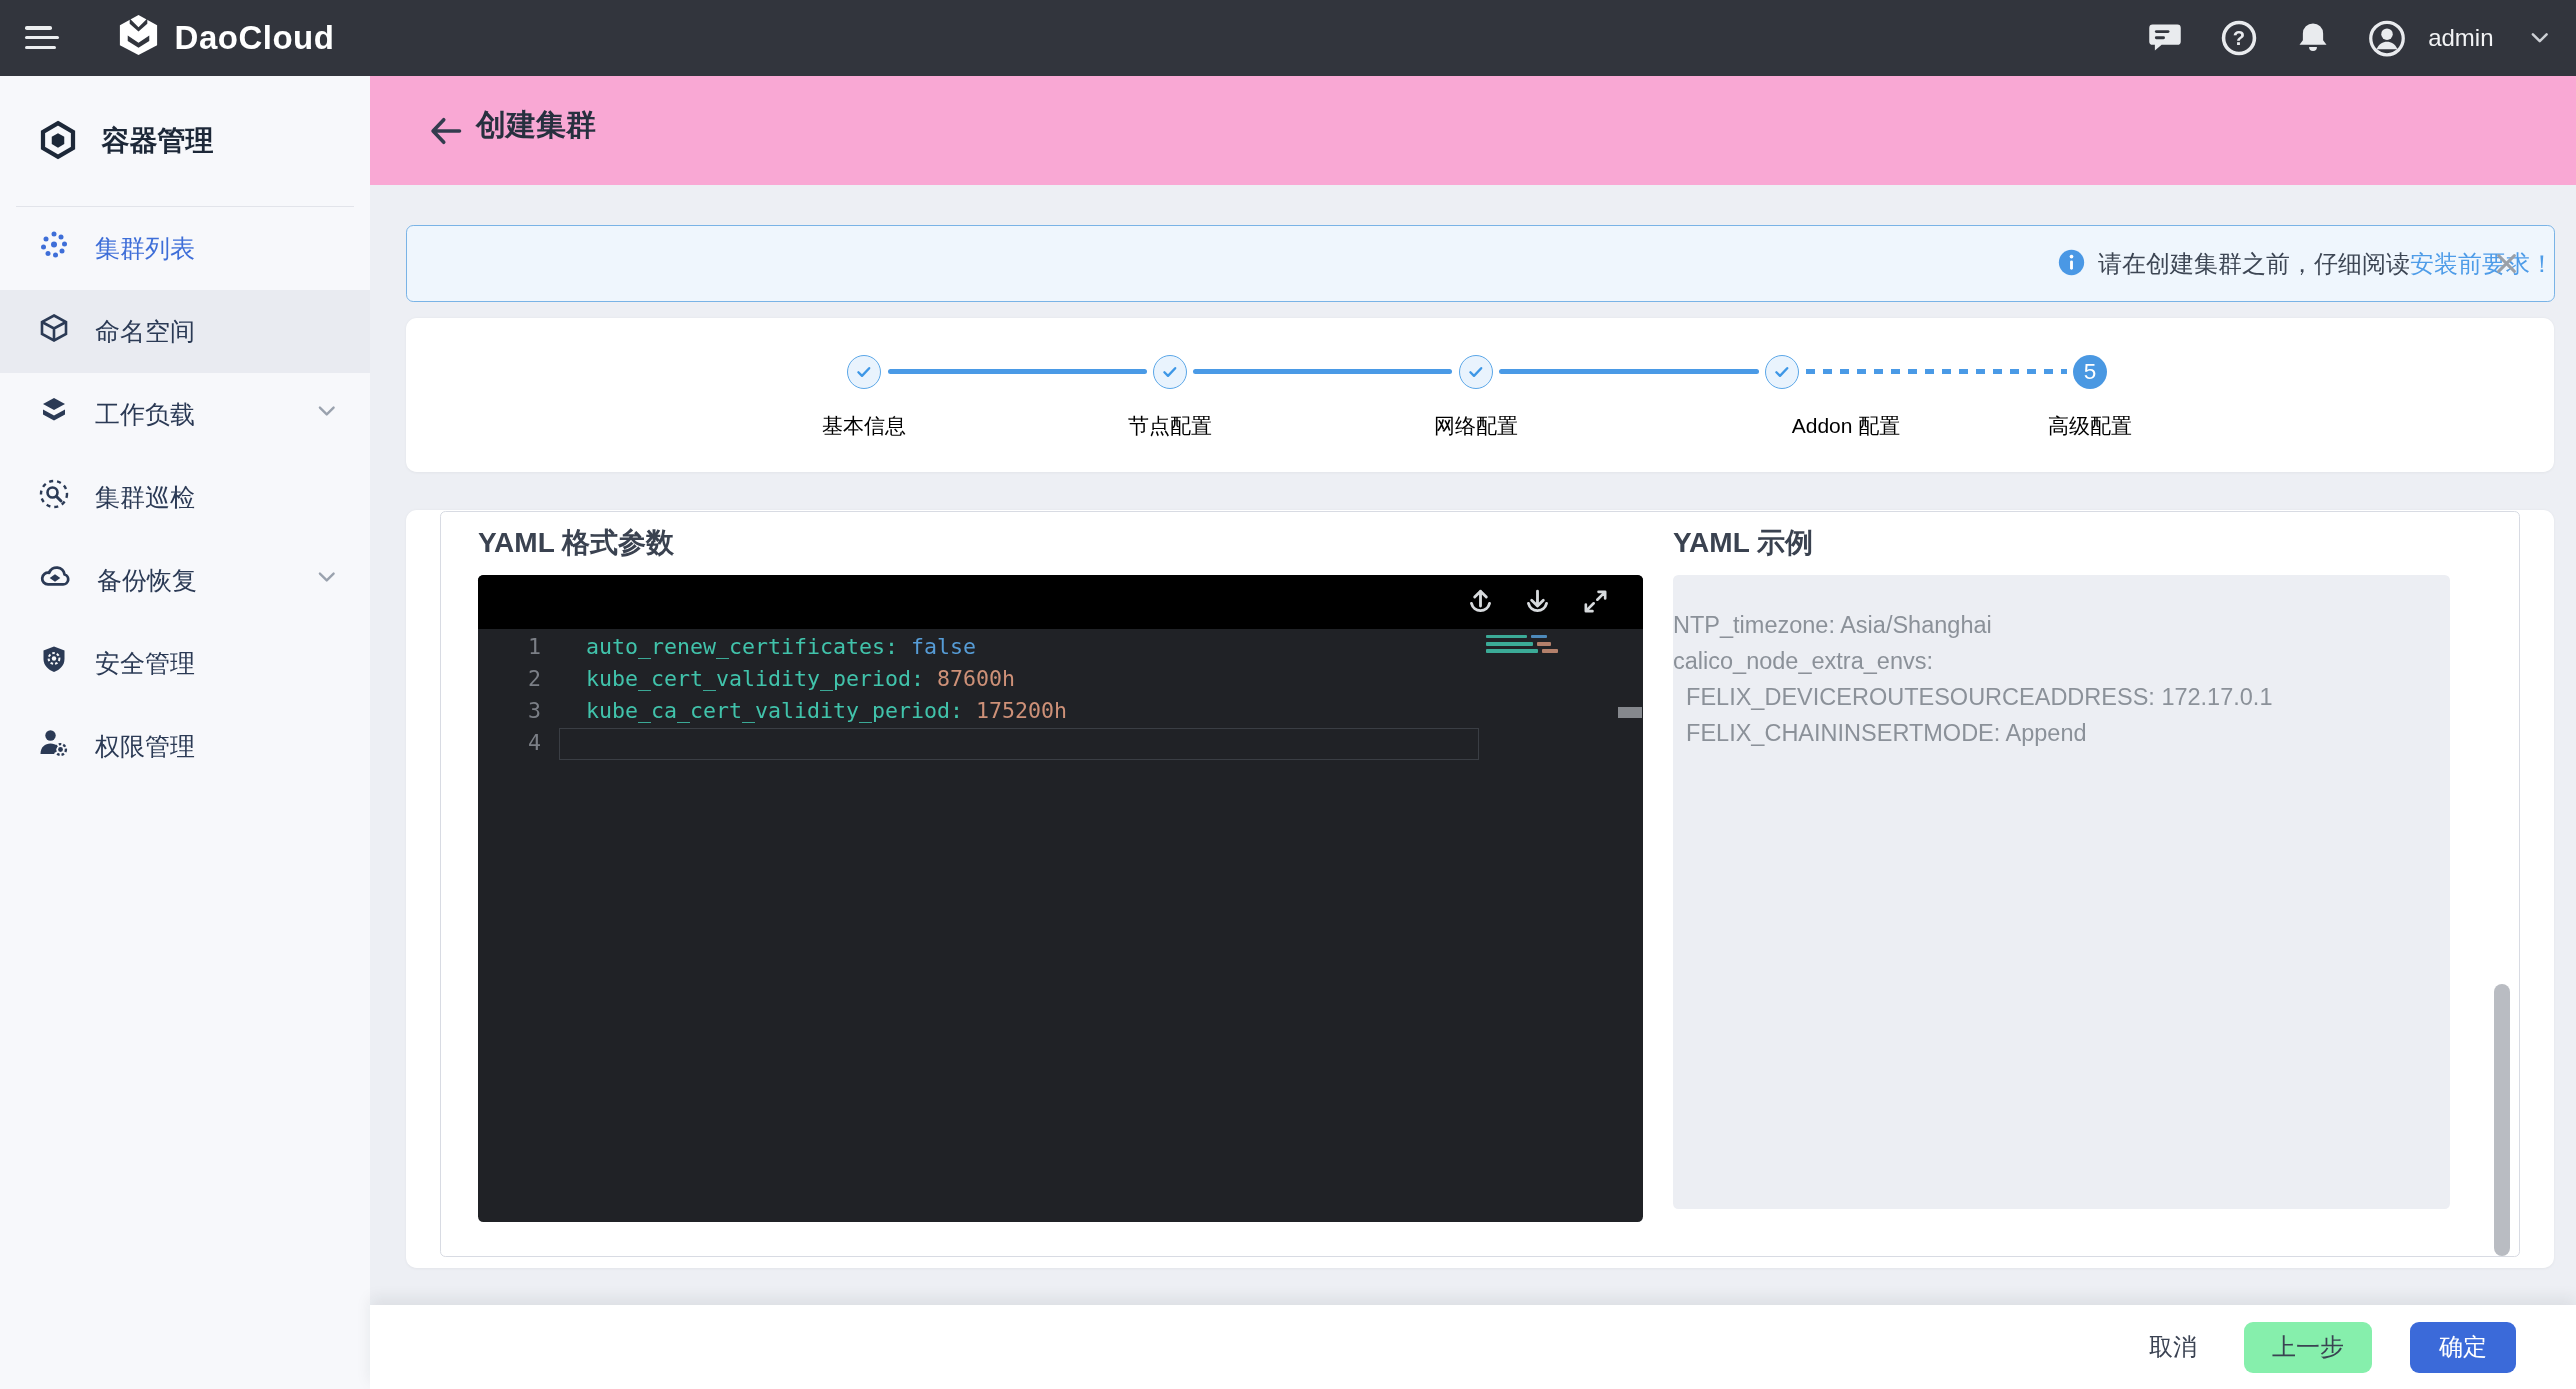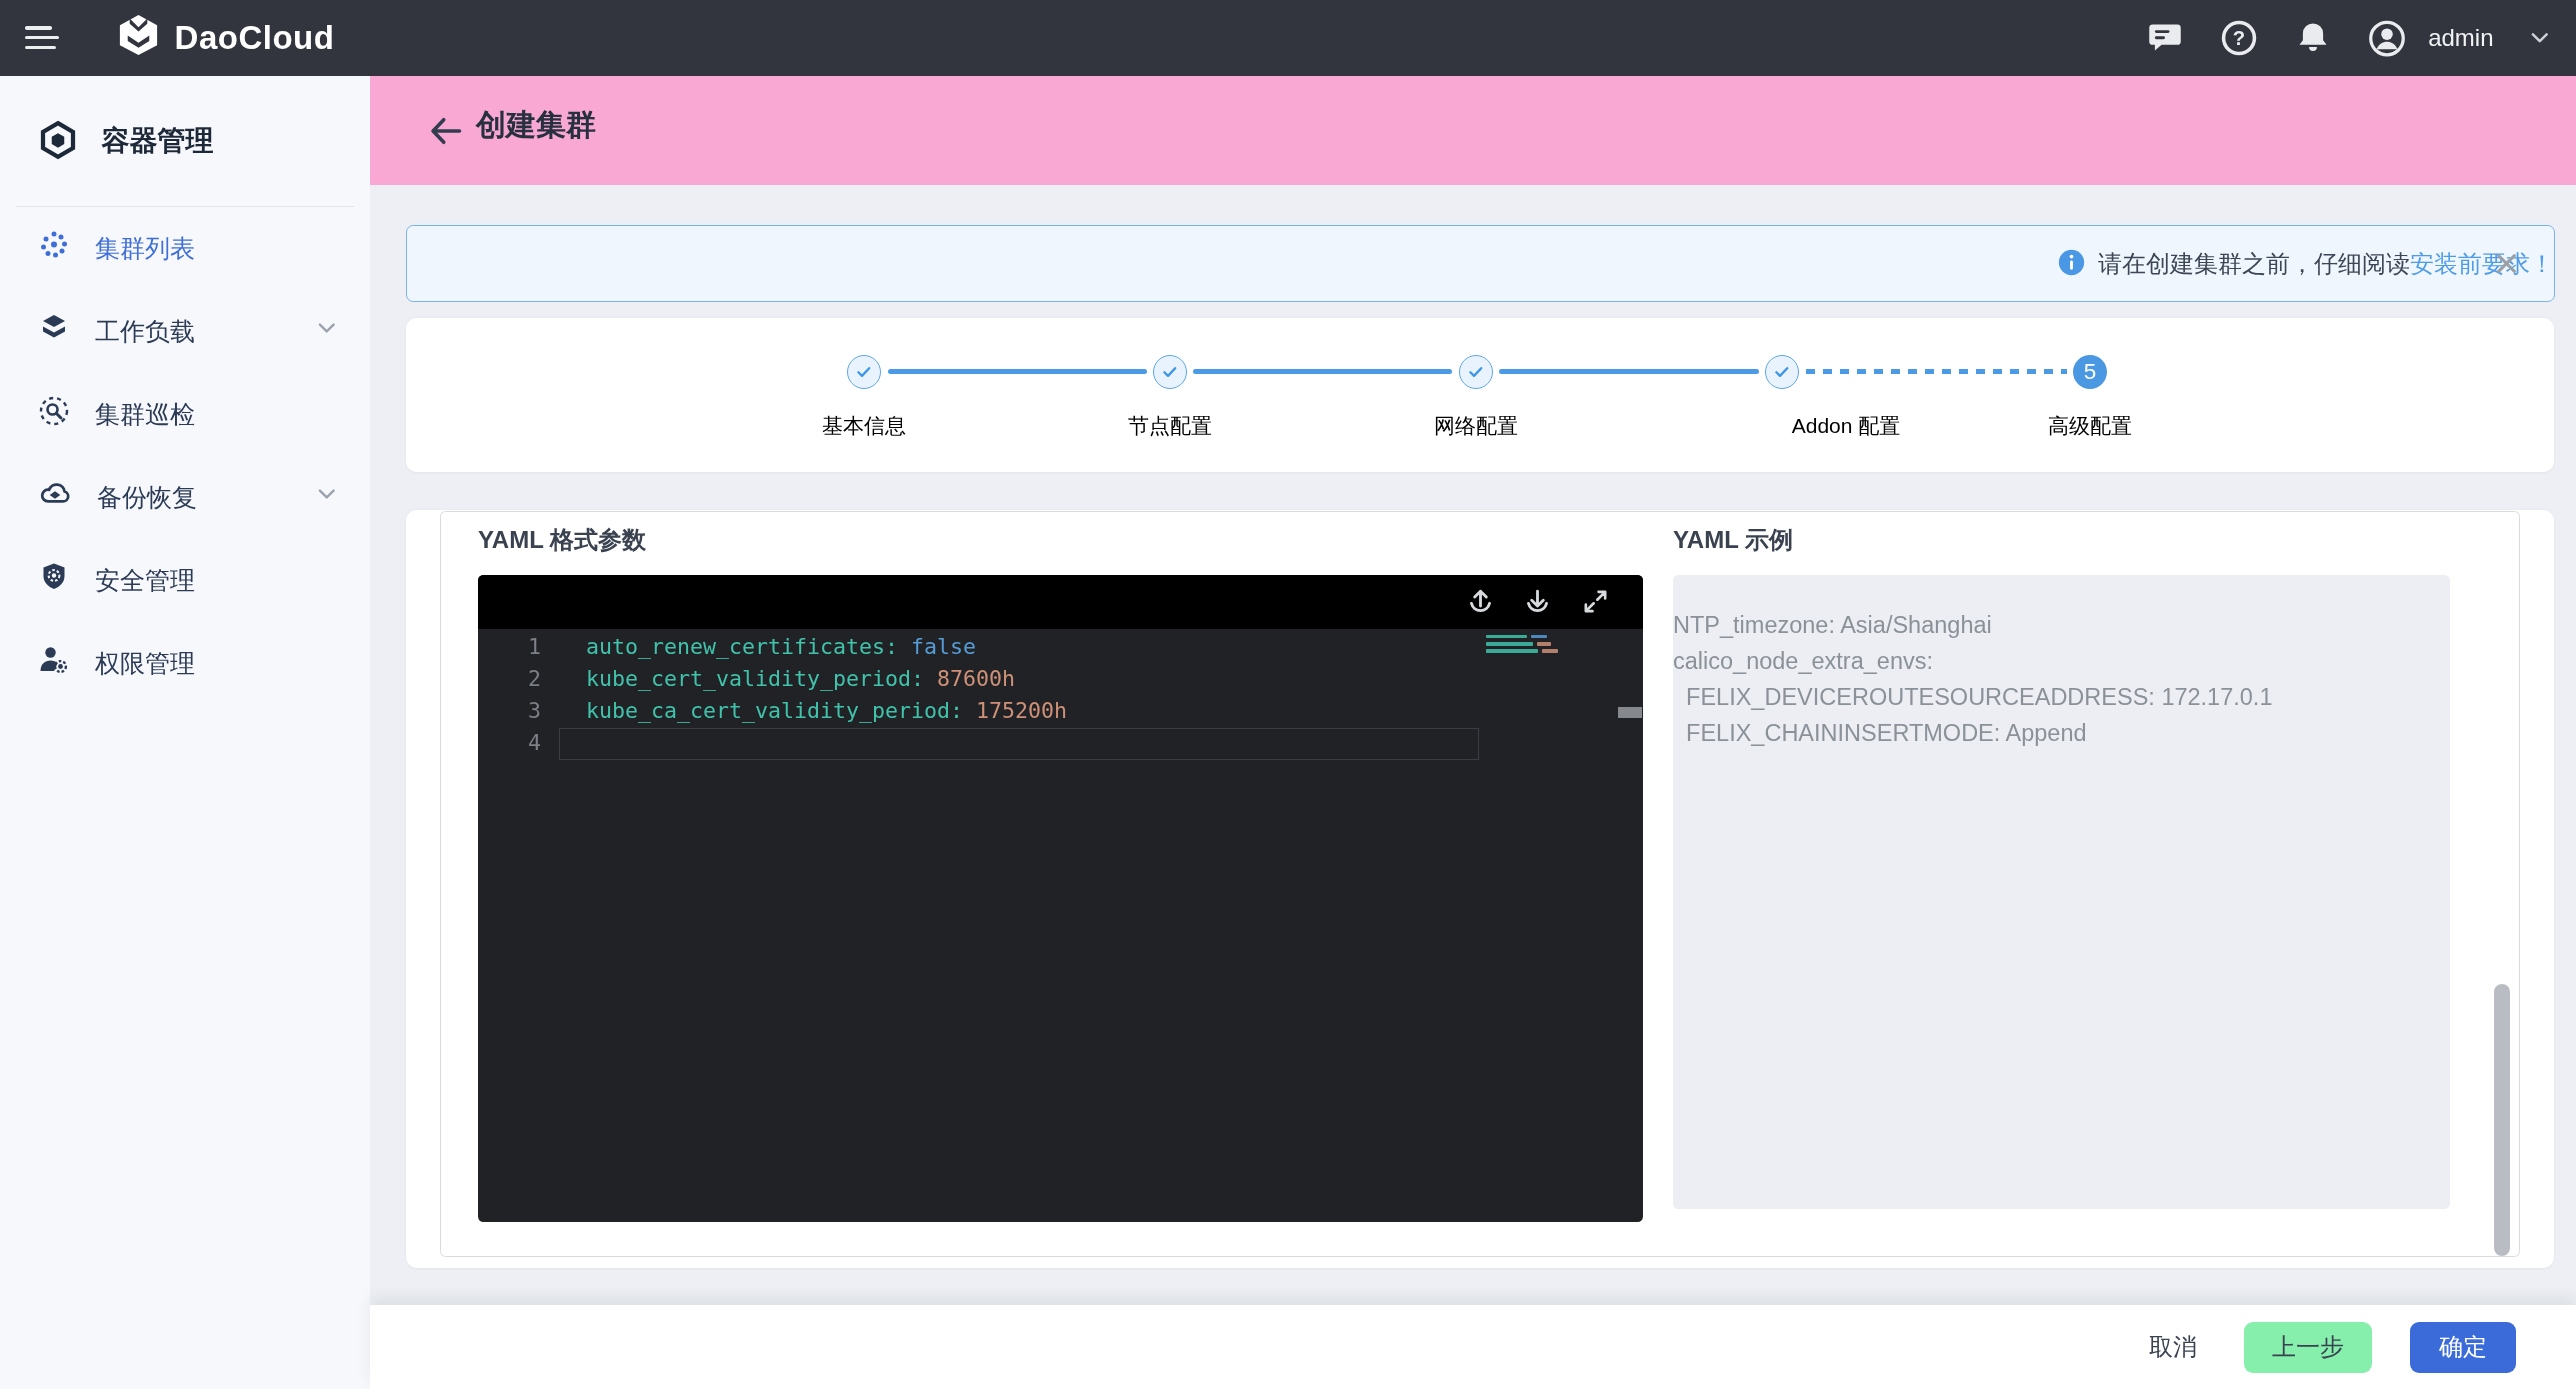--- a/index.html
+++ b/index.html
@@ -48,21 +48,21 @@
   .step-circle{position:absolute;top:37px;width:34px;height:34px;border-radius:50%;box-sizing:border-box;display:flex;align-items:center;justify-content:center;transform:translateX(-50%);cursor:pointer;}
   .step-circle.done{background:#e9f3fd;border:1.8px solid #5ba7e8;}
   .step-circle.current{background:#4a98e2;color:#fff;font-size:22.5px;}
   .step-label{position:absolute;top:94px;width:198px;transform:translateX(-50%);text-align:center;font-size:21px;color:#000000;}
   .step-conn{position:absolute;top:51px;height:5.4px;background:#4a9ae6;border-radius:2.7px;}
   .step-conn.dashed{background:repeating-linear-gradient(90deg,#4a9ae6 0 9px,transparent 9px 17px);border-radius:0;}
 
   
   #form-card{left:36px;top:325px;width:2148px;height:758px;}
   #inner-panel{position:absolute;left:34px;top:0.9px;width:2080px;height:746px;border:0.9px solid #d8dbe3;border-radius:5.4px;box-sizing:border-box;background:#fff;}
-  .sec-title{position:absolute;top:12.6px;font-size:24px;font-weight:700;color:#3a4250;}
+  .sec-title{position:absolute;top:12.6px;font-size:28px;font-weight:700;color:#3a4250;}
   #yaml-title{left:37px;}
   #example-title{left:1232px;}
 
   
   #editor{position:absolute;left:37px;top:63px;width:1165px;height:647px;border-radius:5.4px;overflow:hidden;background:#202226;}
   #editor-toolbar{position:absolute;left:0;top:0;width:100%;height:54px;background:#000;display:flex;align-items:center;justify-content:flex-end;gap:23.5px;padding-right:31px;box-sizing:border-box;}
   .ed-tool{width:34px;height:34px;display:flex;align-items:center;justify-content:center;cursor:pointer;}
   #code-area{position:absolute;left:0;top:54px;width:100%;height:593px;font-family:"DejaVu Sans Mono","Liberation Mono",monospace;font-size:21.6px;padding-top:1.8px;}
   .code-row{display:flex;height:32px;align-items:center;}
   .code-row .gutter{width:63px;text-align:right;padding-right:27px;color:#7b7f86;flex:none;}
@@ -169,20 +169,27 @@
               <circle cx="23" cy="8" r="2.5" fill="#3e6ed8"></circle>
               <circle cx="26.5" cy="15" r="2.5" fill="#3e6ed8"></circle>
               <circle cx="24" cy="22" r="2.5" fill="#3e6ed8"></circle>
               <circle cx="17.5" cy="26" r="2.5" fill="#3e6ed8"></circle>
               <circle cx="10" cy="24.5" r="2.5" fill="#3e6ed8"></circle>
               <circle cx="5.5" cy="18" r="2.5" fill="#3e6ed8"></circle>
               <circle cx="8" cy="10" r="2.5" fill="#3e6ed8"></circle>
               <circle cx="16" cy="15.5" r="3" fill="#3e6ed8"></circle>
             </svg></span>
     <span>集群列表</span>
+        </div>
+        <div class="side-item hover">
+          <span><svg width="32" height="32" viewBox="0 0 32 32">
+              <path d="M16 3.5 28 10v12L16 28.5 4 22V10z" fill="none" stroke="#2b3a55" stroke-width="2.6"></path>
+              <path d="M4 10l12 6.5L28 10M16 16.5V28.5" fill="none" stroke="#2b3a55" stroke-width="2.6"></path>
+            </svg></span>
+    <span>命名空间</span>
         </div>
         <div class="side-item">
           <span><svg width="32" height="32" viewBox="0 0 32 32">
               <path d="M16 3 27 9l-11 6L5 9z" fill="#2b3a55"></path>
               <path d="M5 14.5l11 6 11-6v5l-11 6-11-6z" fill="#2b3a55"></path>
             </svg></span>
     <span>工作负载</span>
           <span class="chev">
       <svg width="23.5" height="23.5" viewBox="0 0 24 24">
               <path d="M5 8.5l7 7 7-7" fill="none" stroke="#9aa2ae" stroke-width="2.4" stroke-linecap="round" stroke-linejoin="round"></path>

